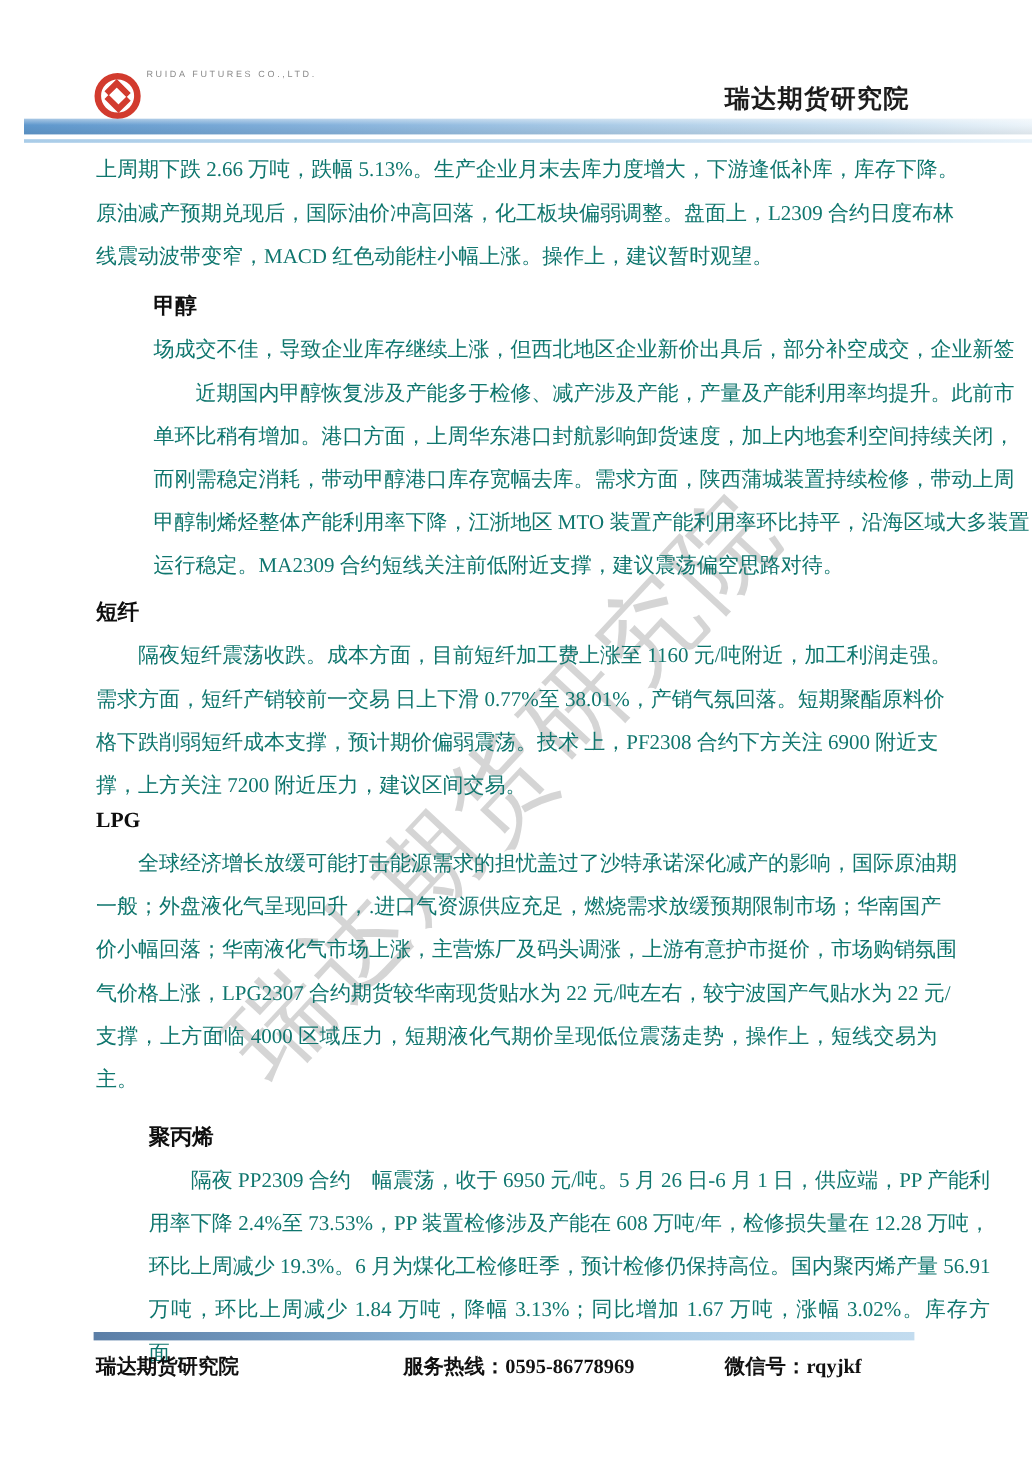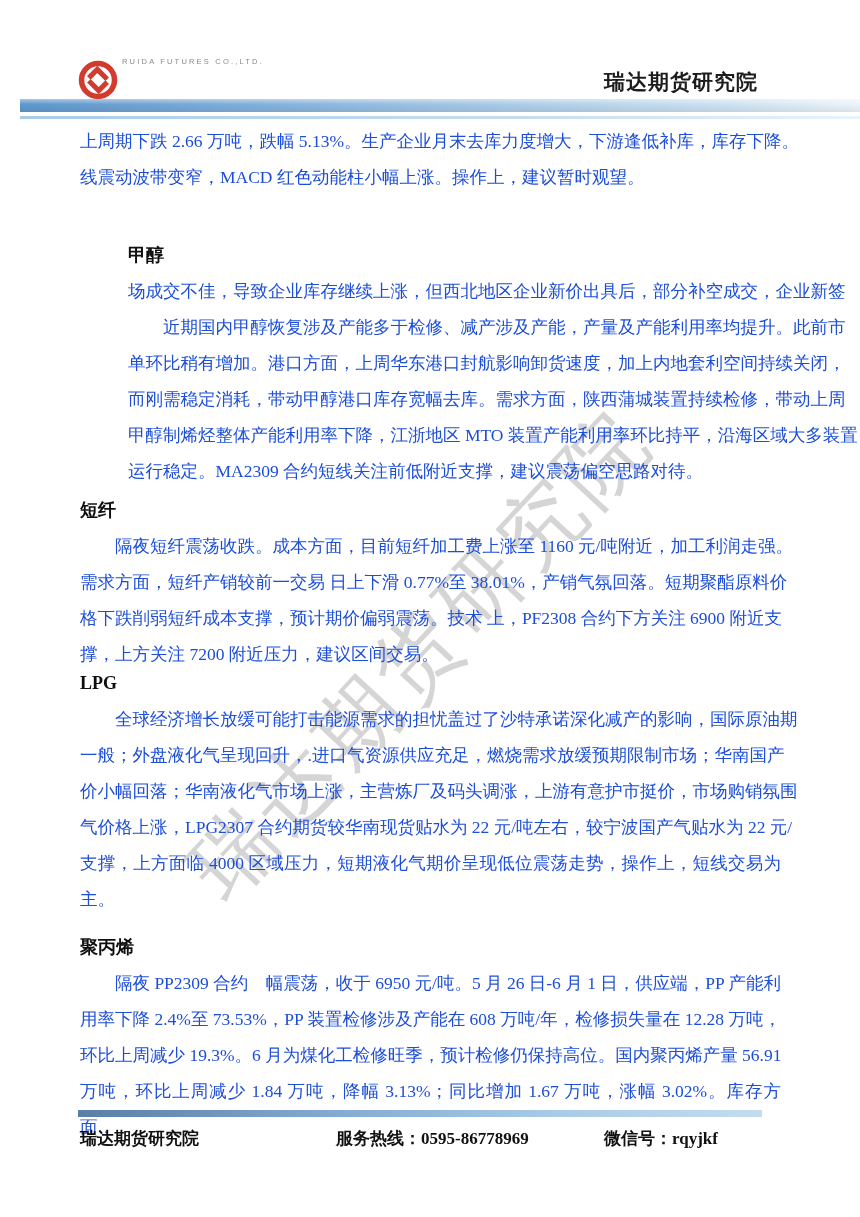--- a/index.html
+++ b/index.html
@@ -28,24 +28,24 @@
     background:linear-gradient(90deg,#a9cce8 0%,#c6ddf0 60%,#e9f3fa 100%);}
 
   
   .watermark{position:absolute;left:420px;top:655px;z-index:1;
     transform:translate(-50%,-50%) rotate(-47deg);
     font-size:84px;letter-spacing:6px;white-space:nowrap;
     color:rgba(125,125,125,0.32);font-weight:400;}
 
   
   .content{position:absolute;left:80px;width:701px;z-index:2;}
-  .s0{top:123px;} .s1{top:237px;margin-left:48px;} .s2{top:492px;} .s3{top:665px;} .s4{top:929px;}
+  .s0{top:123px;} .s1{top:237px;margin-left:48px;} .s2{top:492px;} .s3{top:665px;} .s4{top:929px;margin-left:44px;}
   .sec-heading{font-size:18px;font-weight:700;line-height:36px;height:36px;color:#0f0f0f;}
   .line{font-size:17.5px;line-height:36px;height:36px;white-space:nowrap;
-    text-align:justify;text-align-last:justify;color:#1d4ed8;}
+    text-align:justify;text-align-last:justify;color:#0f766e;}
   .line.ind{text-indent:2em;}
   .line.last{text-align-last:left;white-space:normal;}
 
   
   .footer-bar{position:absolute;left:78px;top:1110px;width:684px;height:7px;
     background:linear-gradient(90deg,#5b7ea6 0%,#86aed2 40%,#a9cbe6 70%,#c3dcef 100%);}
   .footer-row{position:absolute;left:0;right:0;top:1124px;height:30px;z-index:2;}
   .footer-item{position:absolute;font-size:17px;font-weight:700;color:#111;line-height:30px;}
   .f-inst{left:80px;} .f-hot{left:336px;} .f-wx{left:604px;}
 </style>
@@ -65,20 +65,21 @@
   </svg>
   <div class="brand">
     <div class="brand-en">RUIDA FUTURES CO.,LTD.</div>
   </div>
   <div class="institute">瑞达期货研究院</div>
   <div class="top-bar"></div>
   <div class="top-bar-line"></div>
 
   <div class="content s0">
     <div class="line">上周期下跌 2.66 万吨，跌幅 5.13%。生产企业月末去库力度增大，下游逢低补库，库存下降。</div>
+    <div class="line">原油减产预期兑现后，国际油价冲高回落，化工板块偏弱调整。盘面上，L2309 合约日度布林</div>
     <div class="line last">线震动波带变窄，MACD 红色动能柱小幅上涨。操作上，建议暂时观望。</div>
   </div>
 
   <div class="content s1">
     <div class="sec-heading">甲醇</div>
     <div class="line">场成交不佳，导致企业库存继续上涨，但西北地区企业新价出具后，部分补空成交，企业新签</div>
     <div class="line ind">近期国内甲醇恢复涉及产能多于检修、减产涉及产能，产量及产能利用率均提升。此前市</div>
     <div class="line">单环比稍有增加。港口方面，上周华东港口封航影响卸货速度，加上内地套利空间持续关闭，</div>
     <div class="line">而刚需稳定消耗，带动甲醇港口库存宽幅去库。需求方面，陕西蒲城装置持续检修，带动上周</div>
     <div class="line">甲醇制烯烃整体产能利用率下降，江浙地区 MTO 装置产能利用率环比持平，沿海区域大多装置</div>

